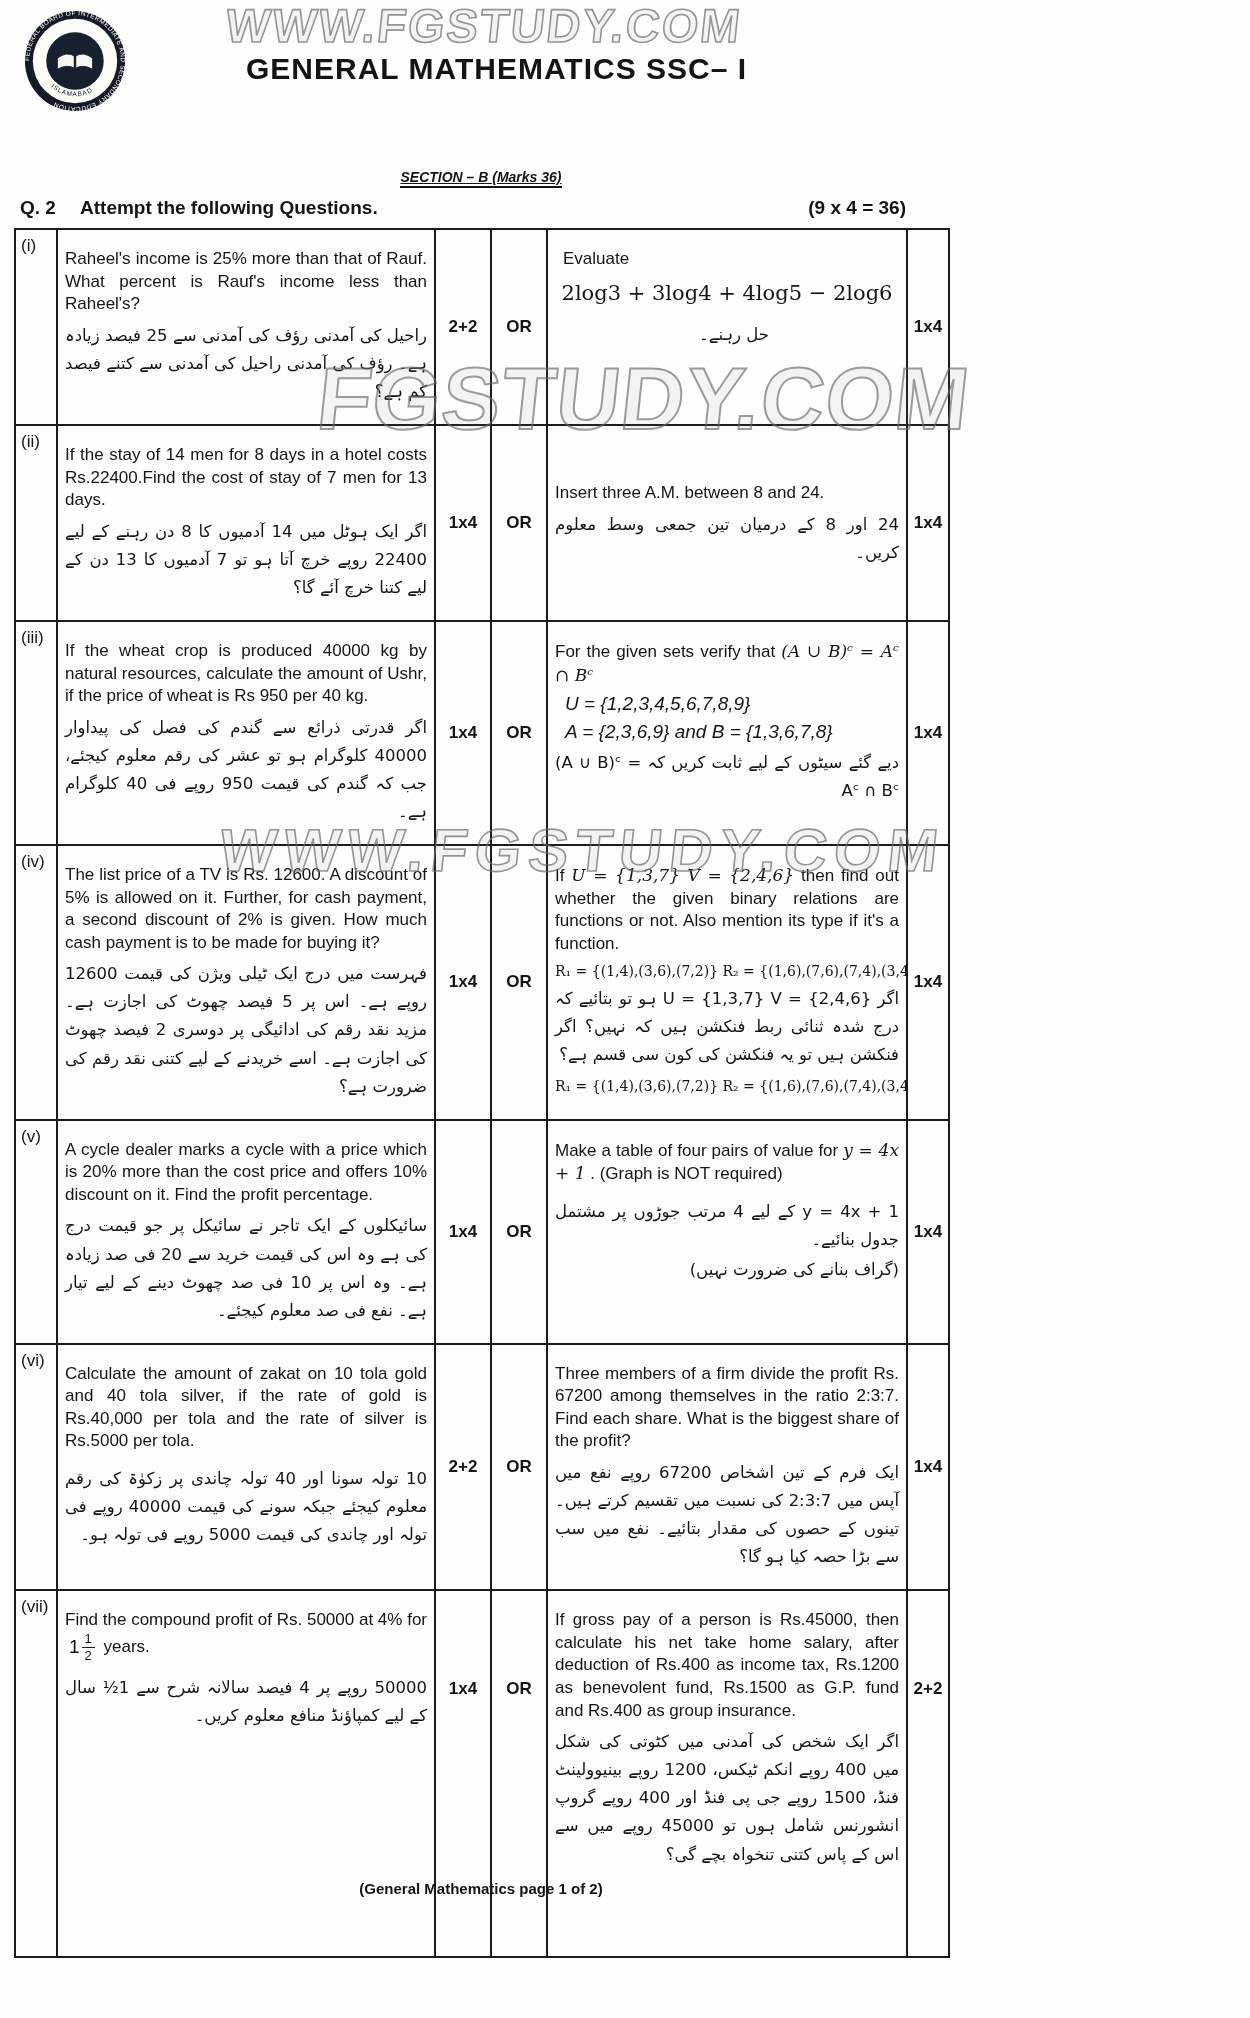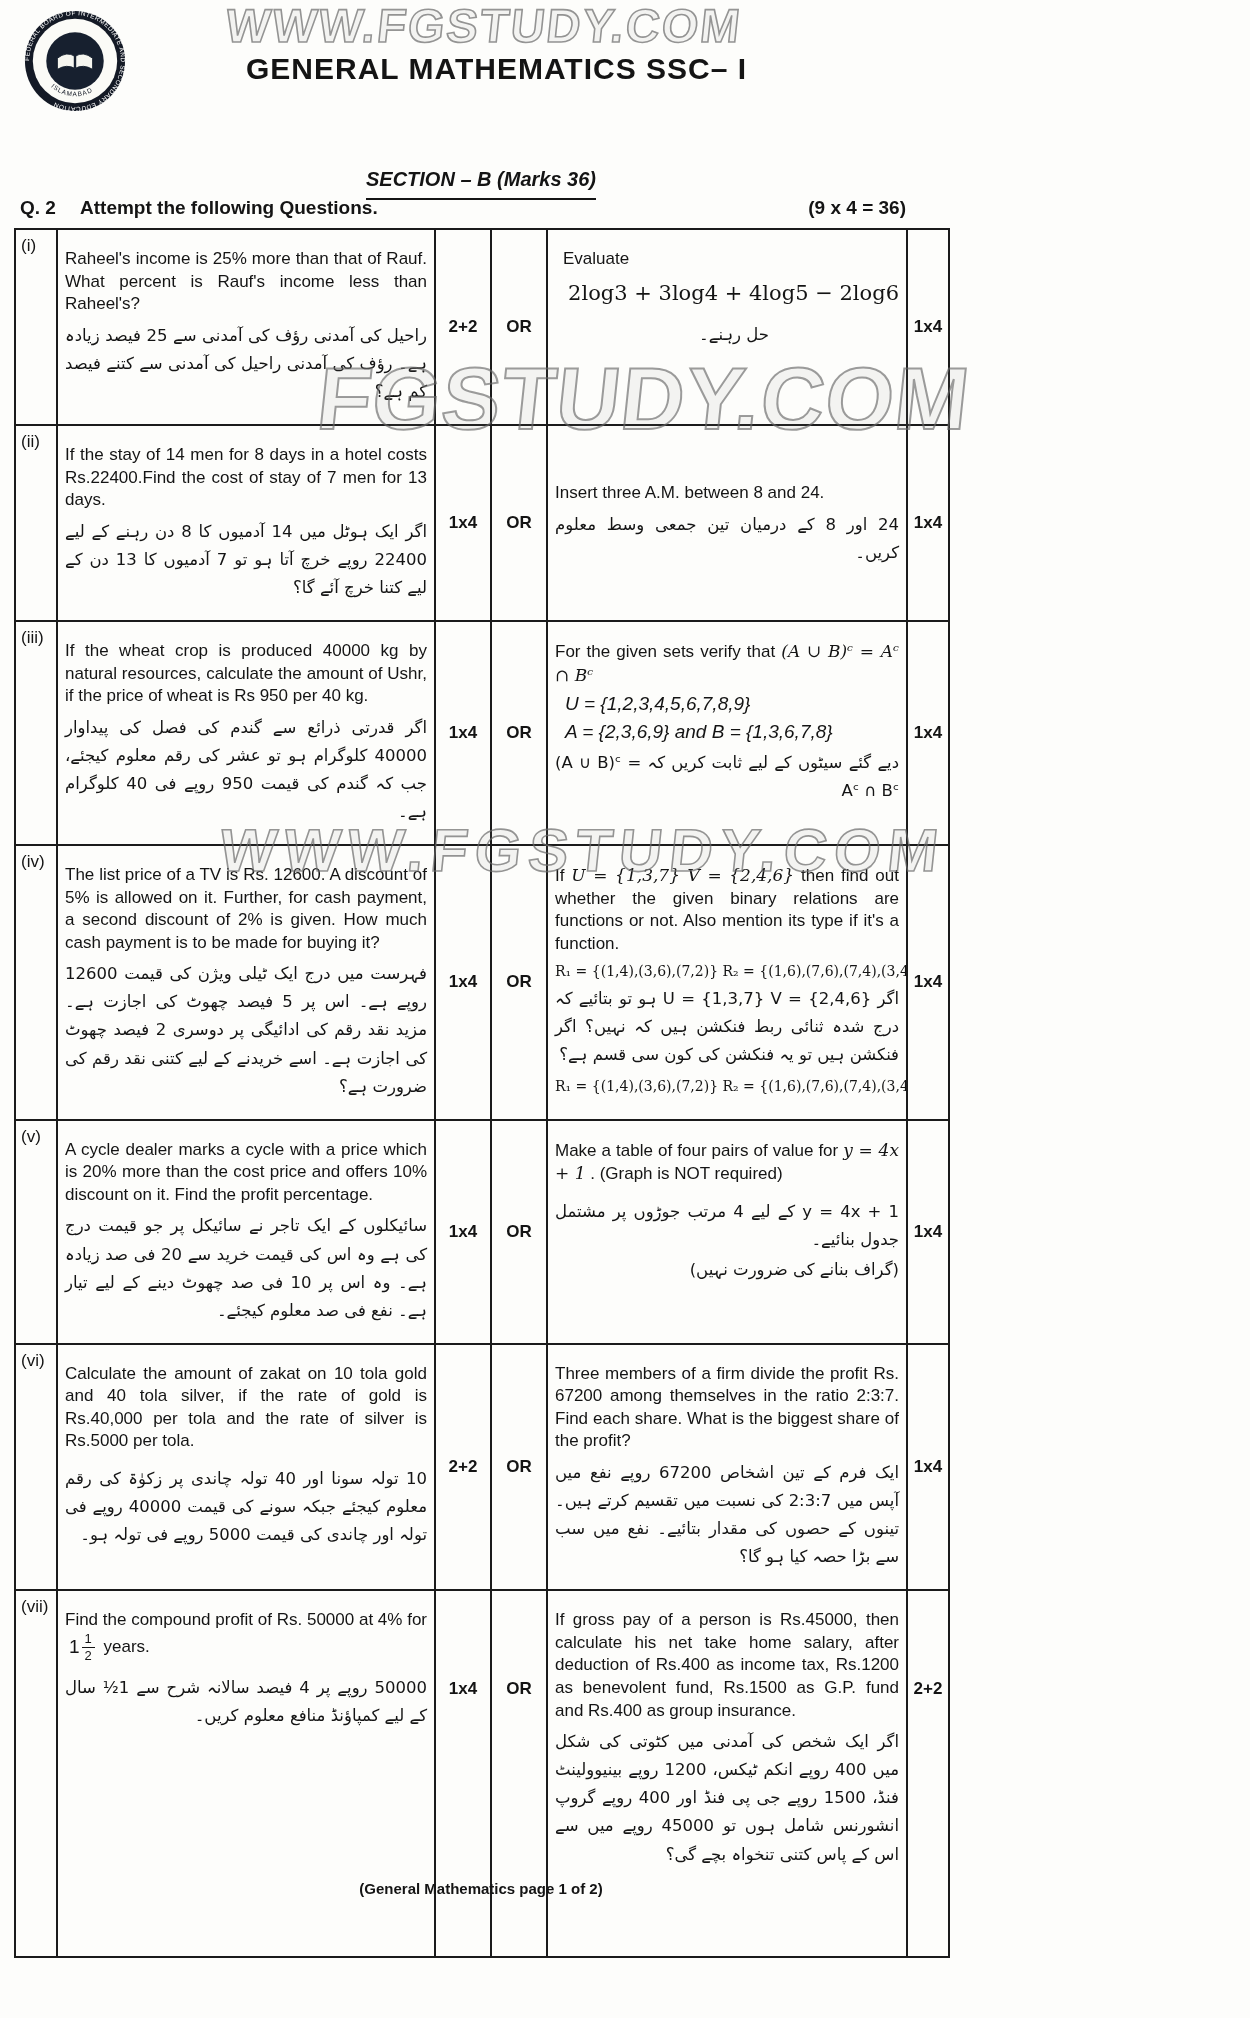--- a/index.html
+++ b/index.html
@@ -8,21 +8,21 @@
   .page { position:relative; width:1250px; height:2018px; background:#fdfdfb; overflow:hidden; }
 
   
   .logo { position:absolute; left:24px; top:8px; width:102px; height:106px; }
   .title { position:absolute; left:246px; top:52px; font-size:30px; font-weight:700; letter-spacing:1px; }
 
   .meta { position:absolute; top:122px; left:14px; width:876px; display:flex; justify-content:space-between; }
   .meta .item { font-size:21px; font-weight:700; border-bottom:3px solid #141414; padding-bottom:2px; white-space:pre; }
 
   .secheading { position:absolute; top:168px; left:14px; width:934px; text-align:center; }
-  .secheading span { font-size:20px; font-weight:700; font-style:italic; border-bottom:2px solid #141414; padding-bottom:8px; }
+  .secheading span { font-size:14px; font-weight:700; font-style:italic; border-bottom:2px solid #141414; padding-bottom:1px;text-decoration:underline; }
 
   .q2row { position:absolute; top:197px; left:14px; width:934px; height:26px; font-size:19px; font-weight:700; }
   .q2num { position:absolute; left:6px; }
   .q2text { position:absolute; left:66px;text-align:center; }
   .q2marks { position:absolute; right:42px; }
 
   
   .wm { position:absolute; font-weight:700; white-space:nowrap; z-index:6; pointer-events:none;
         color:rgba(130,130,130,0.08); -webkit-text-stroke:1.6px rgba(105,105,105,0.70);
         transform:skewX(-6deg); }
@@ -37,21 +37,21 @@
   td.qnum { padding:6px 2px 0 5px; font-size:17px; }
   td.marks, td.orcell { text-align:center; vertical-align:middle; font-weight:700; font-size:17px; padding:2px; }
   td.marks-top { vertical-align:top; padding-top:88px; }
 
   .en { font-size:17px; line-height:1.33; text-align:justify; }
   .ur { font-size:16.5px; line-height:1.7; direction:rtl; text-align:justify; margin-top:6px;
         font-family:"DejaVu Sans", sans-serif; }
   .mathline { font-family:"DejaVu Serif","Liberation Serif",serif; font-size:18px; margin-top:4px; }
   .m { font-family:"DejaVu Serif","Liberation Serif",serif; font-style:italic; }
   .big { font-size:21px; }
-  .center { text-align:right; margin-top:10px; }
+  .center { text-align:center; margin-top:10px; }
   .indent { padding-left:8px; }
   .solve { text-align:right; padding-right:130px; margin-top:16px; text-align-last:right; }
   .vpad { padding-top:38px; }
   .rline { font-size:14px; margin-top:8px; white-space:nowrap; }
   .setline { font-size:19px; font-style:italic; margin-top:6px; padding-left:10px; }
   .gap-top { margin-top:12px; }
 
   
   .frac { display:inline-flex; align-items:center; gap:2px; margin:0 4px; vertical-align:middle; }
   .fw { font-size:19px; }

